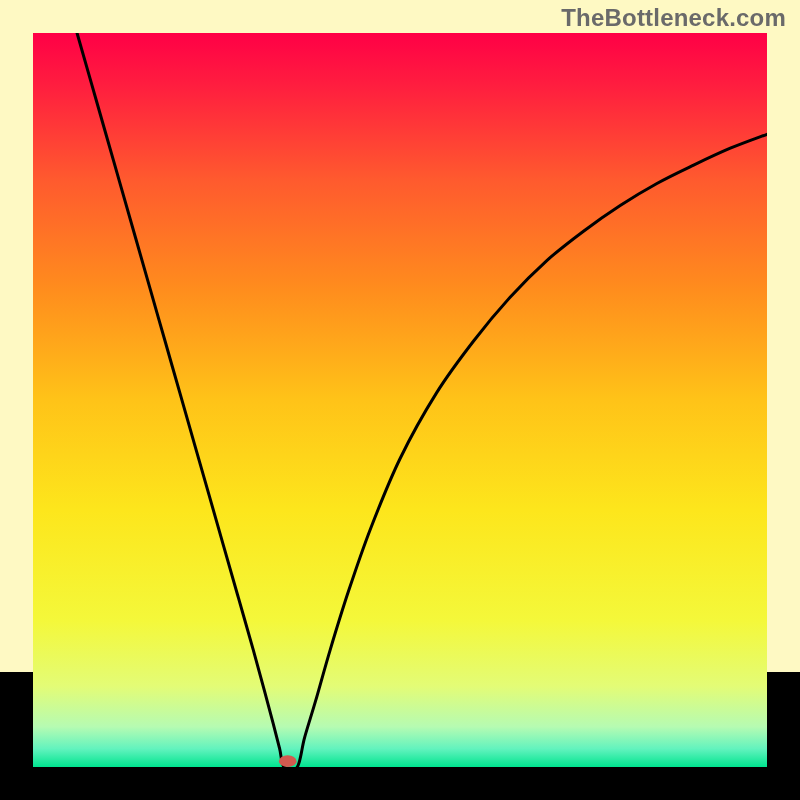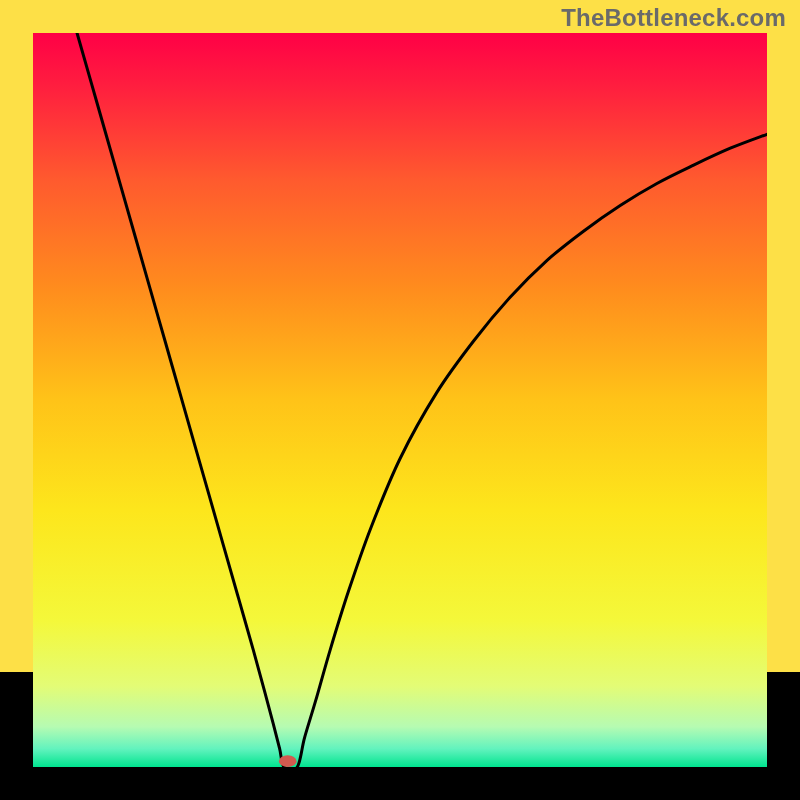--- a/index.html
+++ b/index.html
@@ -7,21 +7,21 @@
     padding: 0;
     width: 800px;
     height: 800px;
     background: #000;
     overflow: hidden;
   }
   .frame {
     position: relative;
     width: 800px;
     height: 672px;
-    background: #fde047;
+    background: #fef9c3;
   }
   .watermark {
     position: absolute;
     top: 4px;
     right: 14px;
     font-family: Arial, Helvetica, sans-serif;
     font-size: 24px;
     font-weight: 600;
     color: #6a6a6a;
     letter-spacing: 0.2px;

